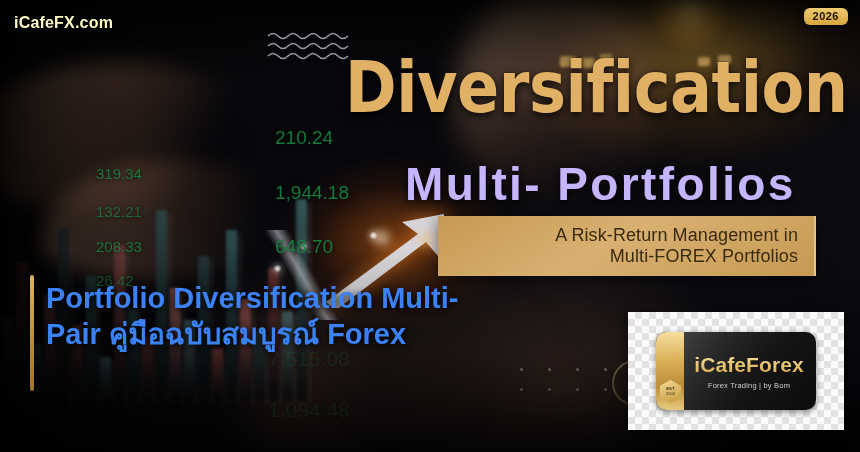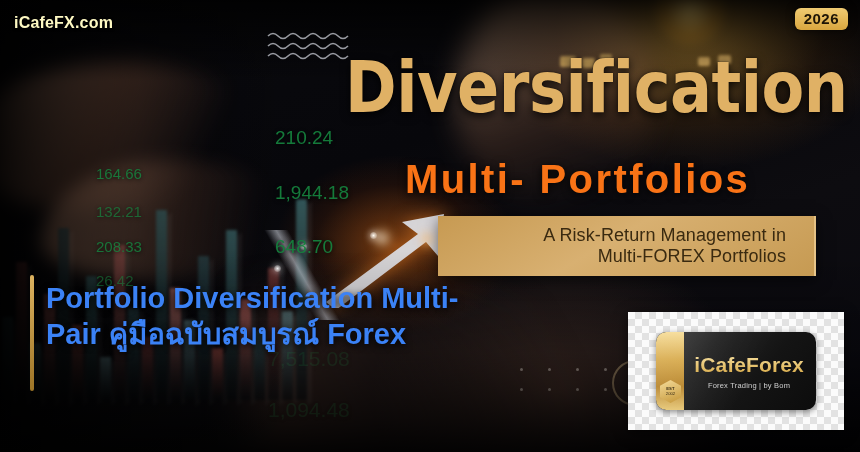--- a/index.html
+++ b/index.html
@@ -90,21 +90,21 @@
   
   .watermark{
     position:absolute; left:14px; top:14px;
     font-size:16px; font-weight:bold; color:#fef9c3;
     letter-spacing:.2px; text-shadow:0 1px 3px rgba(0,0,0,.9);
   }
 
   .year-badge{
     position:absolute; right:12px; top:8px;
     background:linear-gradient(180deg,#f0cb72,#d9a63f);
-    color:#1d1405; font-size:15px; font-weight:bold;
+    color:#1d1405; font-size:11px; font-weight:bold;
     padding:2px 9px 3px; border-radius:6px;
     letter-spacing:.5px;
     box-shadow:0 0 8px rgba(0,0,0,.6);
   }
 
   .waves{ position:absolute; left:266px; top:30px; width:90px; height:34px; }
 
   .numbers span{
     position:absolute; color:#15803d; font-weight:300;
     text-shadow:0 1px 4px rgba(0,0,0,.85);
@@ -118,36 +118,36 @@
     letter-spacing:-.5px;
     color:#e0b165;
     transform:scaleX(.96);
     transform-origin:left center;
     text-shadow:0 3px 10px rgba(0,0,0,.85), 0 0 2px rgba(0,0,0,.6);
     line-height:.98;
   }
 
   .title-sub{
     position:absolute; left:405px; top:157px;
-    font-size:40px; font-weight:bold;
-    color:#f97316; letter-spacing:2.4px;
+    font-size:46px; font-weight:bold;
+    color:#c4b5fd; letter-spacing:2.4px;
     text-shadow:0 2px 8px rgba(0,0,0,.9);
     white-space:nowrap;
   }
 
   .tagbox{
     position:absolute; left:438px; top:216px; width:378px; height:60px;
     background:linear-gradient(150deg,#c79a52,#d8b071 45%,#c69a52);
     border-right:2px solid rgba(255,230,180,.5);
     display:flex; align-items:center; justify-content:flex-end;
     padding:0 12px 0 10px;
     box-shadow:0 4px 14px rgba(0,0,0,.55);
   }
   .tagbox p{
-    margin:16px; text-align:right;
+    margin:4px; text-align:right;
     font-size:18px; line-height:1.18; color:#3a2a10;
     letter-spacing:.1px;
   }
 
   .accent-bar{
     position:absolute; left:30px; top:275px; width:4px; height:116px;
     background:linear-gradient(180deg,#dcb25f,#9c7426);
     border-radius:2px;
   }
 
@@ -275,21 +275,21 @@
       <i style="left: 0px; top: 20px;"></i>
       <i style="left: 28px; top: 20px;"></i>
       <i style="left: 56px; top: 20px;"></i>
       <i style="left: 84px; top: 20px;"></i>
     </div>
   <div class="ring"></div>
 
   <div class="vignette"></div>
 
   <div class="numbers" id="numbers">
-      <span style="left: 96px; top: 165px; font-size: 15px; opacity: 0.88;">164.66</span>
+      <span style="left: 96px; top: 165px; font-size: 15px; opacity: 0.88;">319.34</span>
       <span style="left: 96px; top: 203px; font-size: 15px; opacity: 0.72;">132.21</span>
       <span style="left: 96px; top: 238px; font-size: 15px; opacity: 0.85;">208.33</span>
       <span style="left: 96px; top: 272px; font-size: 15px; opacity: 0.55;">26.42</span>
       <span style="left: 275px; top: 127px; font-size: 19px; opacity: 0.95;">210.24</span>
       <span style="left: 275px; top: 182px; font-size: 19px; opacity: 0.95;">1,944.18</span>
       <span style="left: 275px; top: 236px; font-size: 19px; opacity: 0.95;">648.70</span>
       <span style="left: 268px; top: 347px; font-size: 21px; opacity: 0.16;">7,515.08</span>
       <span style="left: 268px; top: 398px; font-size: 21px; opacity: 0.13;">1,094.48</span>
     </div>
 

